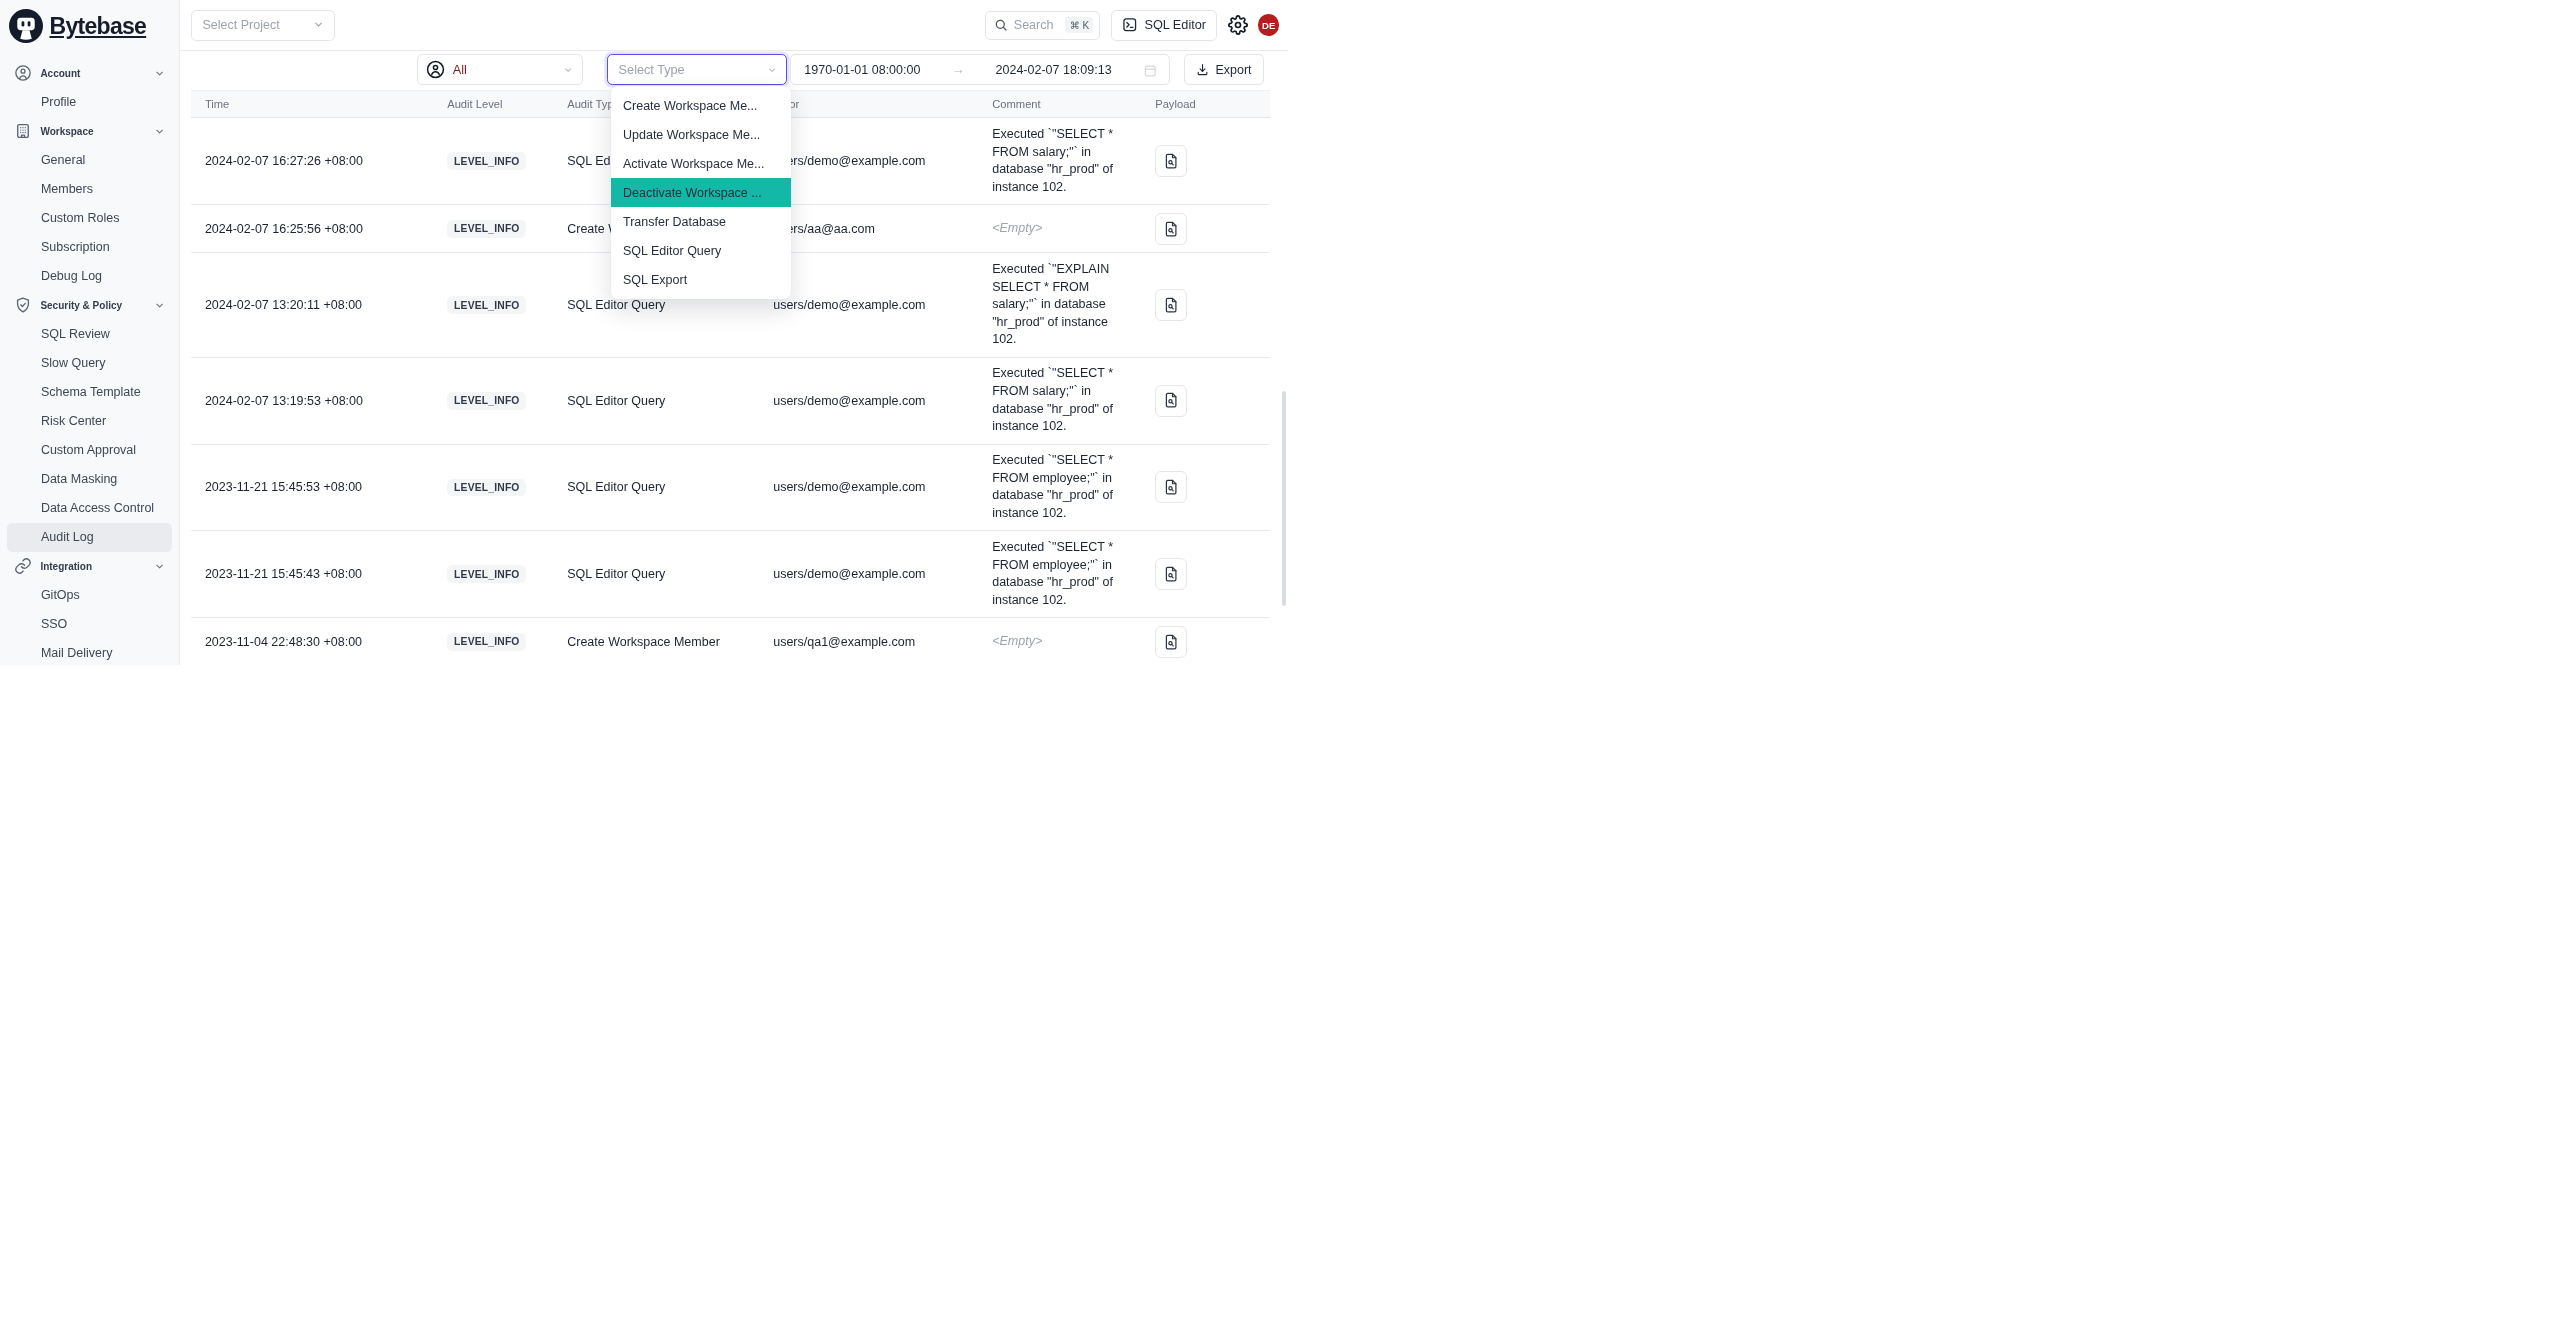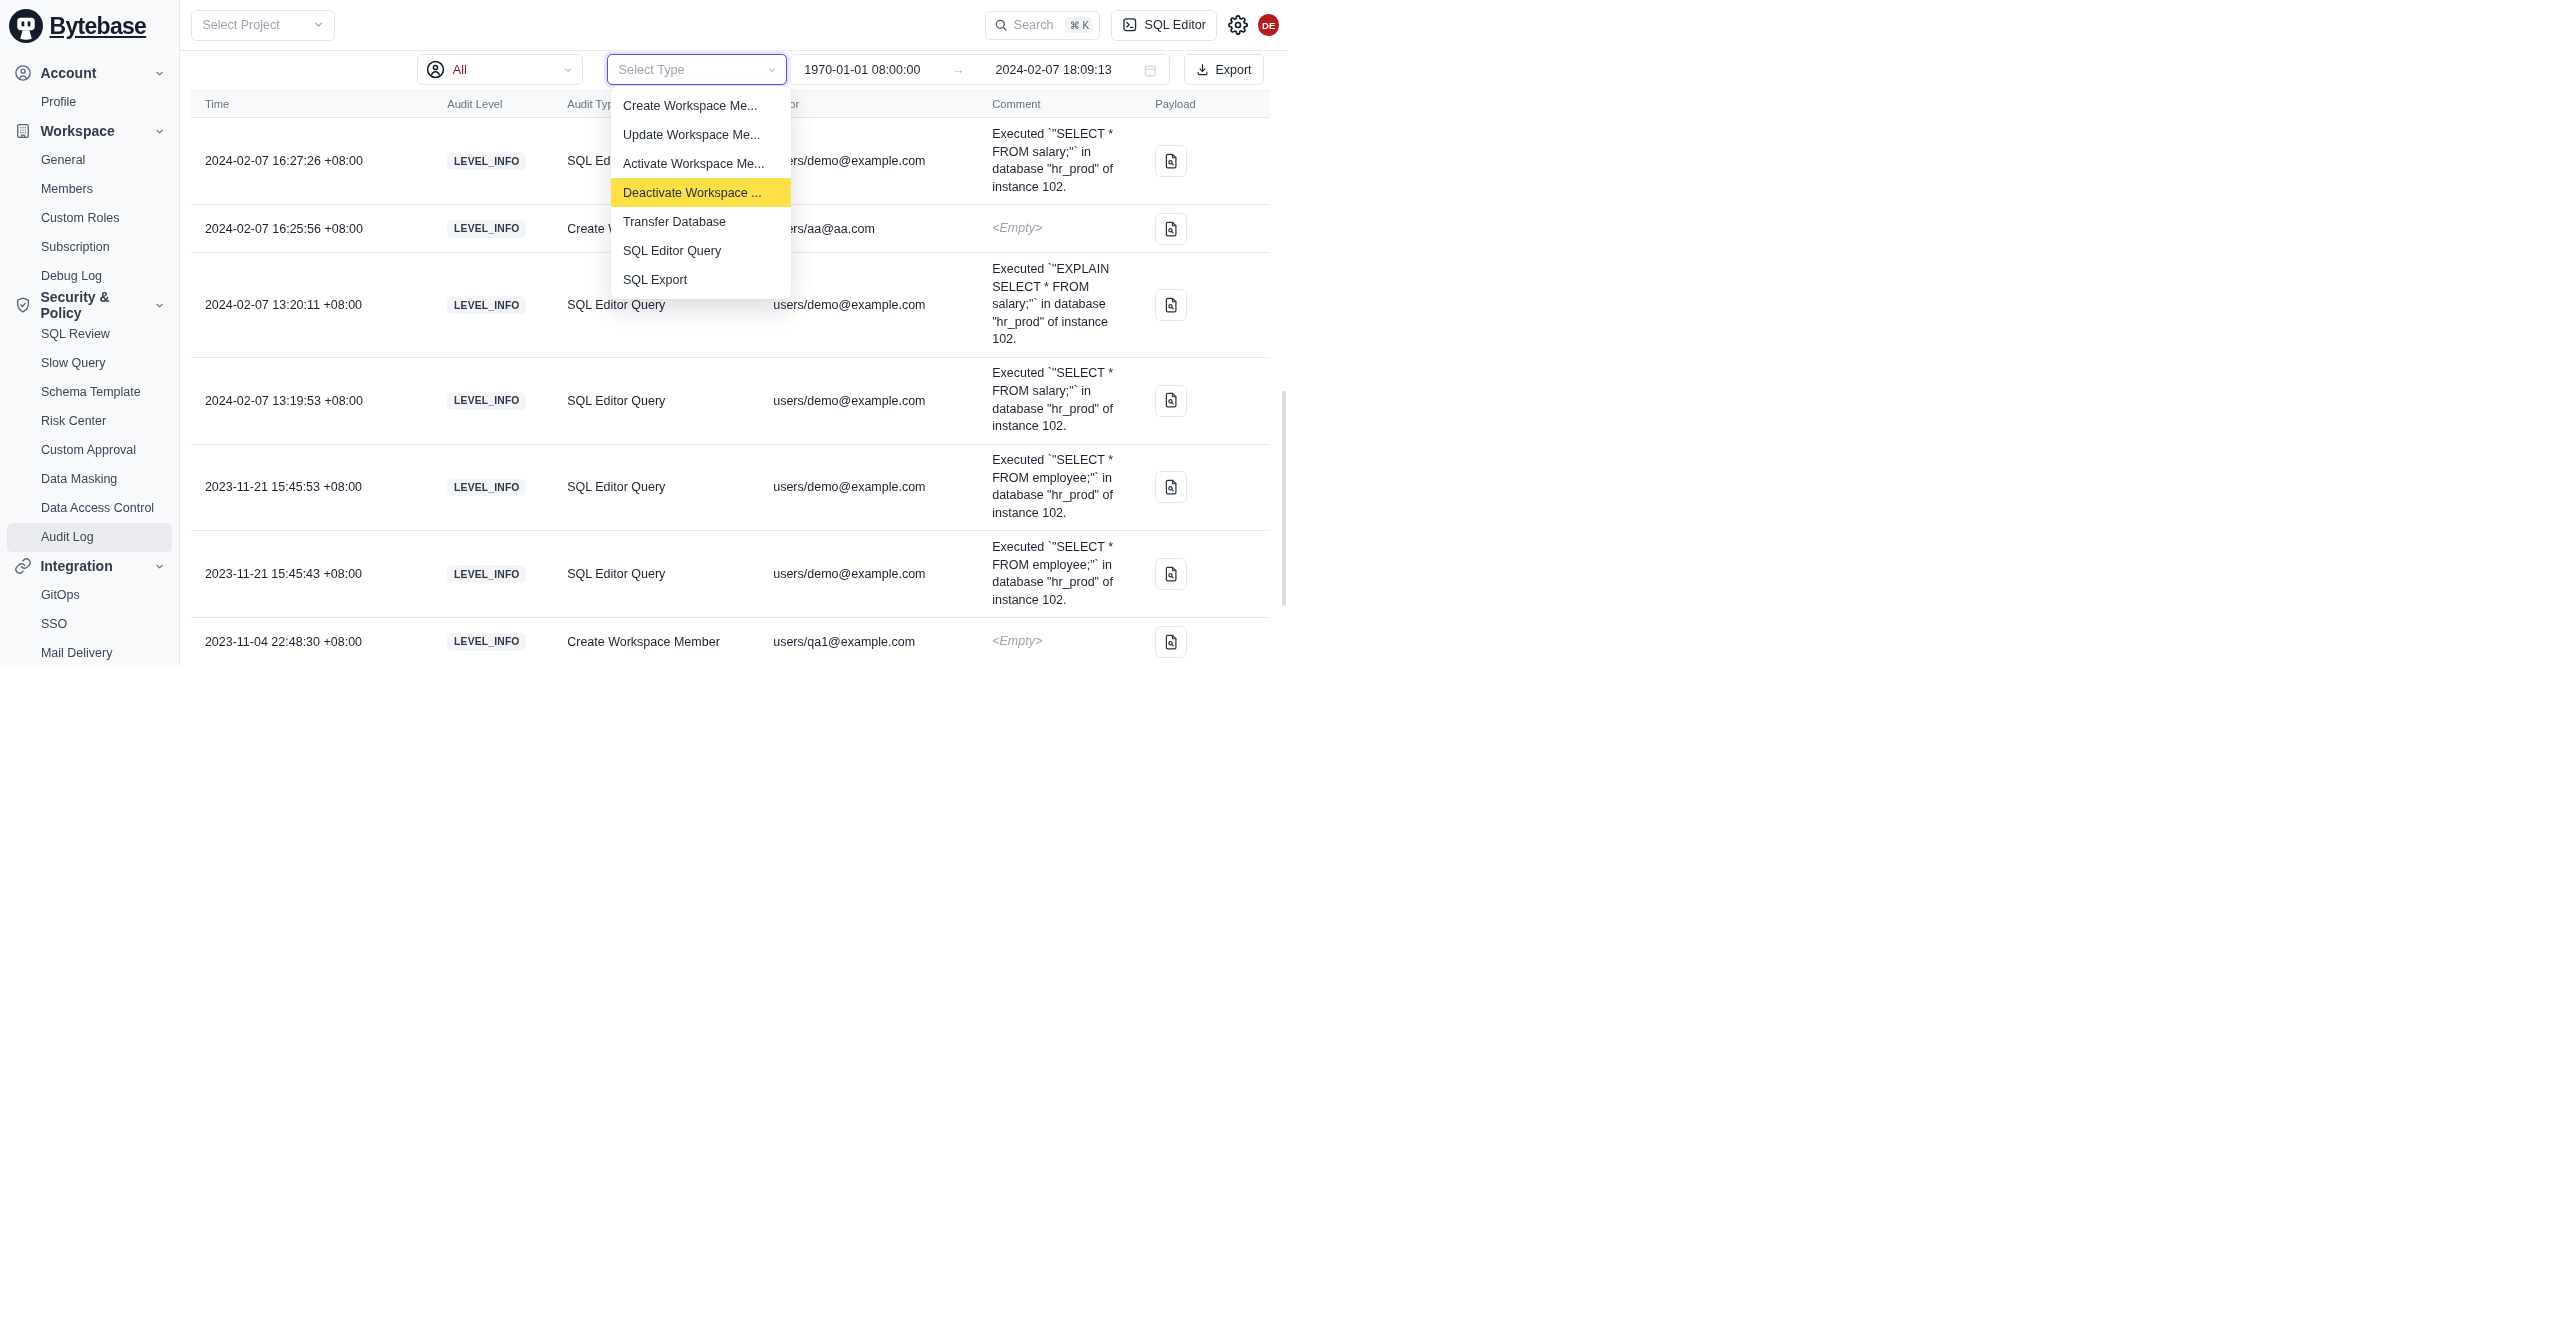--- a/index.html
+++ b/index.html
@@ -7,21 +7,21 @@
   body { font-family:"Liberation Sans", sans-serif; background:#fff; color:#1d2736; position:relative; }
   .app { display:flex; width:1288px; height:665px; }
 
   
   .sidebar { width:180px; min-width:180px; background:#f8f9fa; border-right:0.9px solid #e7e9ed; display:flex; flex-direction:column; }
   .logo-row { height:52px; display:flex; align-items:center; gap:6.9px; padding:0 8.6px; flex:none; }
   .logo-text { font-size:23px; font-weight:bold; color:#151d2c; letter-spacing:-0.7px;text-decoration:underline; }
   .nav { padding:6.9px 6.9px 0 6.9px; display:flex; flex-direction:column; }
   .nav-item { height:29px; display:flex; align-items:center; border-radius:5.2px; padding:0 6.9px; cursor:pointer; flex:none; }
   .nav-item .nicon { width:18px; height:18px; color:#5c6575; display:flex; align-items:center; justify-content:center; flex:none; }
-  .nav-item.group { gap:8.6px; color:#333d4d; font-size:14px; font-weight:600; }
+  .nav-item.group { gap:8.6px; color:#333d4d; font-size:10px; font-weight:600; }
   .nav-item.child { padding-left:34px; color:#3e4757; font-size:12.5px; }
   .nav-item.active { background:#e9ebef; }
   .nav-chevron { margin-left:auto; color:#6b7280; display:flex; }
 
   
   .main { flex:1; display:flex; flex-direction:column; min-width:0; }
   .topbar { height:51px; border-bottom:0.9px solid #e8eaee; display:flex; align-items:center; padding:0 8.6px 0 11.2px; flex:none; }
   .control { border:0.9px solid #e2e5ea; border-radius:5.2px; background:#fff; display:flex; align-items:center; height:31px; }
   .project-select { width:144px; justify-content:space-between; padding:0 10.3px; color:#9ca3af; font-size:12.5px; }
   .tb-right { margin-left:auto; display:flex; align-items:center; gap:10.3px; }
@@ -50,21 +50,21 @@
   .trow > div { padding:7.7px 6.9px 7.7px 13px; font-size:12.5px; color:#1b2433; }
   .trow > div:first-child { padding-left:13.7px; }
   .badge { display:inline-block; background:#f3f5f7; color:#2f3949; font-size:10.3px; font-weight:600; padding:3.4px 6.9px; border-radius:5.2px; letter-spacing:0.2px; }
   .cell-comment { line-height:17.6px; }
   .empty-val { color:#9ca3af; font-style:italic; }
   .payload-btn { width:32px; height:32px; border:0.9px solid #e4e7eb; border-radius:6px; background:#fff; display:flex; align-items:center; justify-content:center; color:#2b3442; cursor:pointer; }
 
   
   .type-menu { position:absolute; left:611px; top:86px; width:180px; background:#fff; border-radius:6.9px; padding:5.2px 0; box-shadow:0 0 0.9px rgba(0,0,0,.1), 0 10.3px 24px rgba(15,23,42,.14); z-index:50; }
   .menu-item { height:29px; display:flex; align-items:center; padding:0 12px; font-size:12.5px; color:#27303f; white-space:nowrap; cursor:pointer; }
-  .menu-item.hovered { background:#fde047; }
+  .menu-item.hovered { background:#14b8a6; }
 
   .scroll-thumb { position:absolute; right:1.7px; top:391px; width:4.3px; height:215px; border-radius:2.6px; background:#d9dde2; z-index:60; }
 
   svg { display:block; }
 </style>
 </head>
 <body>
 
 <div class="app">
 

